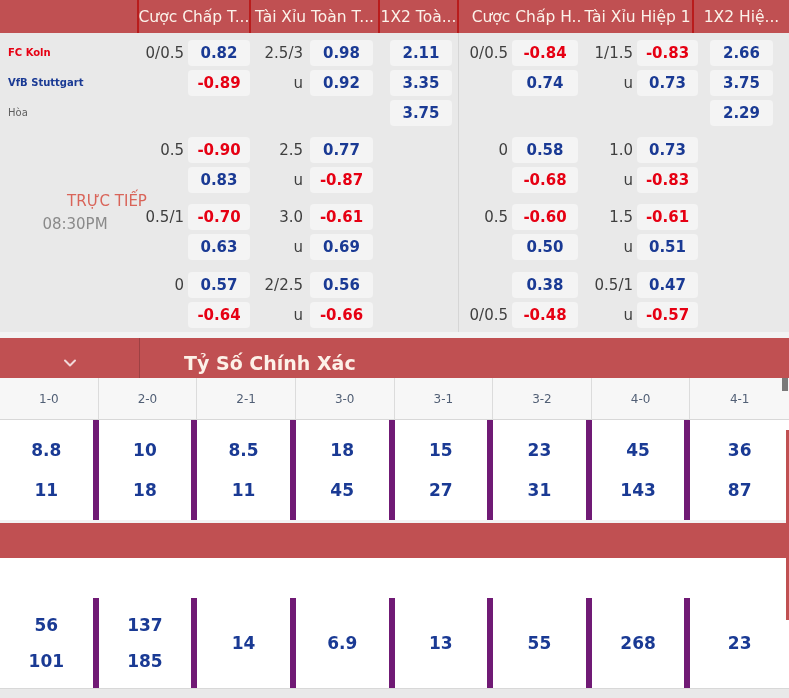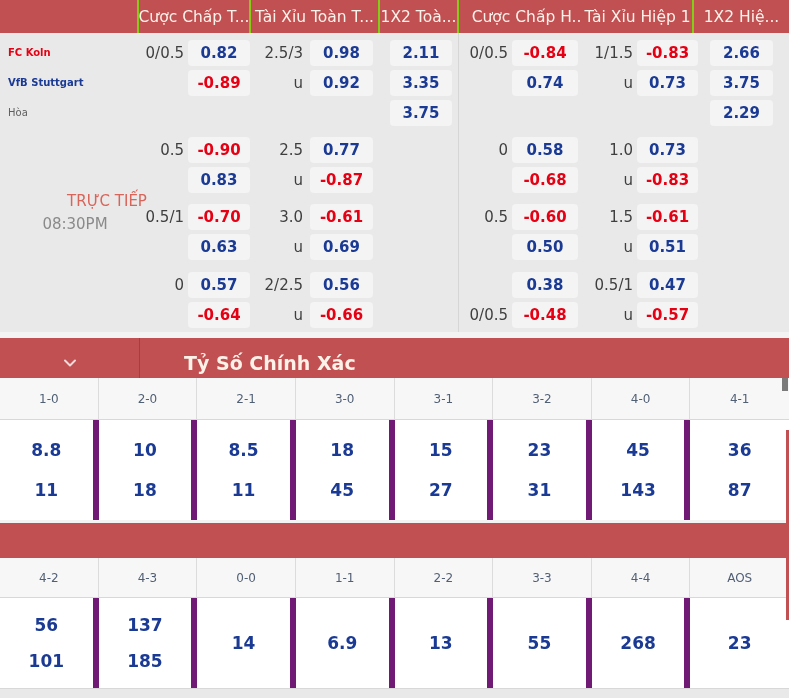--- a/index.html
+++ b/index.html
@@ -8,21 +8,21 @@
     font-family:"DejaVu Sans","Liberation Sans",sans-serif;
     background:#fff;
   }
   #app{
     position:relative;
     width:789px;height:698px;
     background:#fff;
     overflow:hidden;
   }
   
-  .odds-header{position:absolute;top:0;left:0;width:789px;height:33px;background:#84cc16;}
+  .odds-header{position:absolute;top:0;left:0;width:789px;height:33px;background:#b91c1c;}
   .hc{
     position:absolute;top:0;height:33px;
     background:#c05052;color:#fbf2ea;
     font-size:15.5px;
     display:flex;align-items:center;justify-content:center;
     white-space:nowrap;overflow:hidden;
   }
   .hc0{left:0;width:137px;}
   .hc1{left:139px;width:110px;}
   .hc2{left:251px;width:127px;}
@@ -251,30 +251,20 @@
       </div>
     <div class="sc-v">
         <span>36</span>
         <span>87</span>
       </div>
   </div>
 
   <div class="gap2"></div>
   <div class="section-bar bar2"></div>
 
-  <div class="score-grid g2-head">
-    <div class="sc-h">4-2</div>
-    <div class="sc-h">4-3</div>
-    <div class="sc-h">0-0</div>
-    <div class="sc-h">1-1</div>
-    <div class="sc-h">2-2</div>
-    <div class="sc-h">3-3</div>
-    <div class="sc-h">4-4</div>
-    <div class="sc-h">AOS</div>
-  </div>
   <div class="score-grid g2-vals">
     <div class="sc-v">
         <span>56</span>
         <span>101</span>
       </div>
     <div class="sc-v">
         <span>137</span>
         <span>185</span>
       </div>
     <div class="sc-v">

